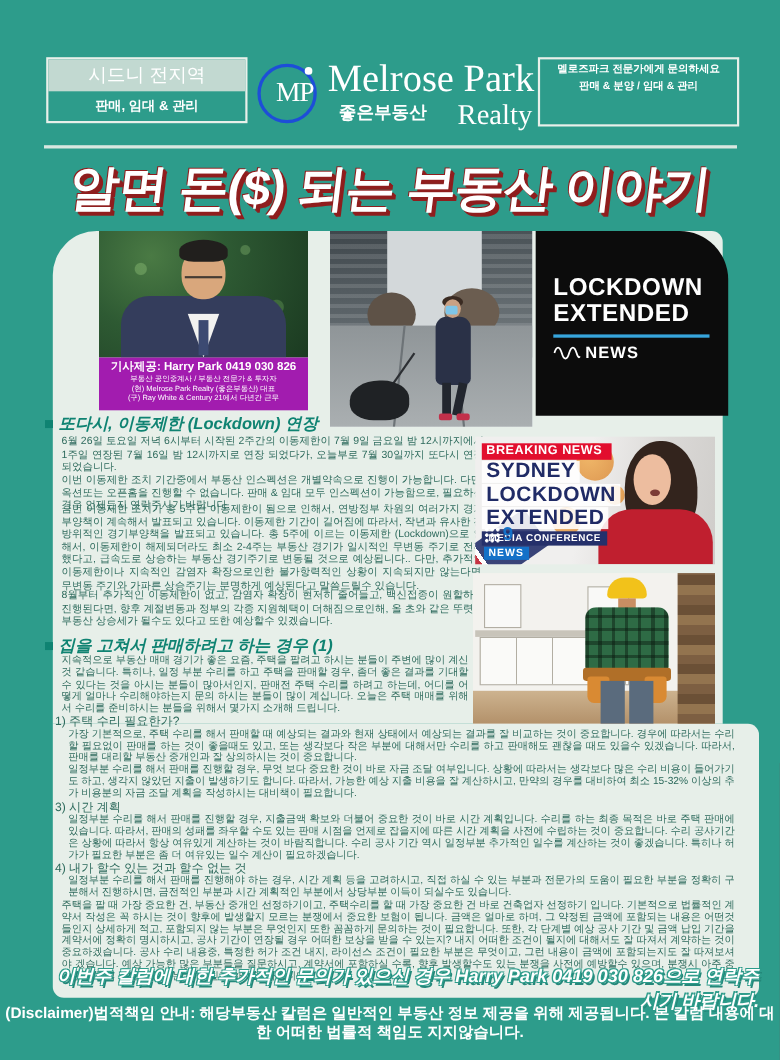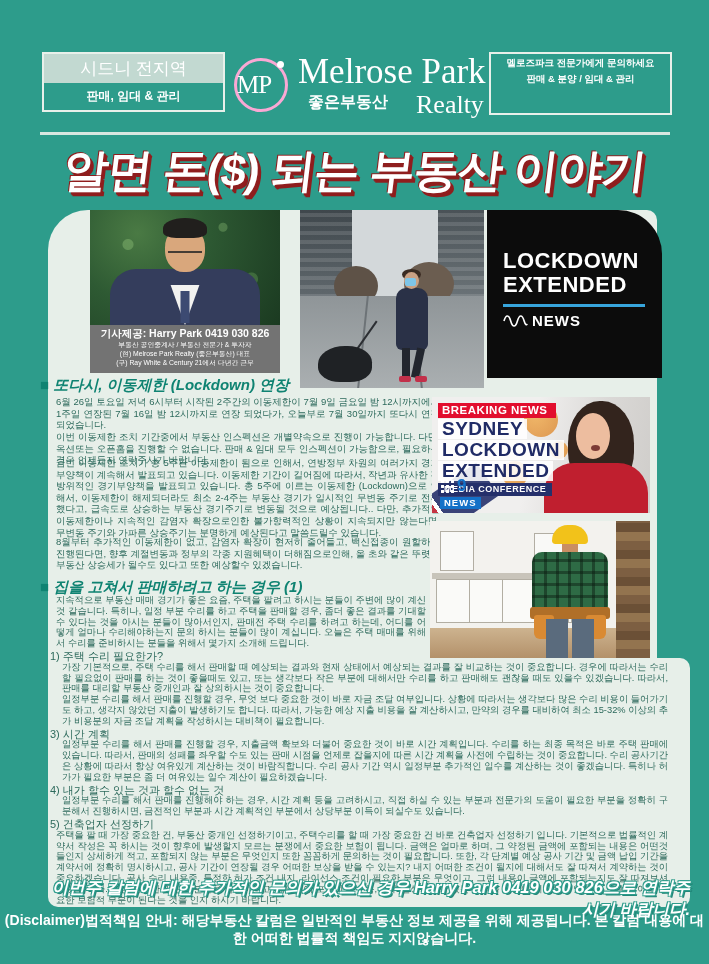--- a/index.html
+++ b/index.html
@@ -10,22 +10,22 @@
   .hbox { position:absolute; border:2px solid #e8f0ea; color:#fff; text-align:center; }
   .hbox-left  { left:42px;  top:52px; width:183px; height:60px; }
   .hbox-right { left:489px; top:52px; width:183px; height:63px; }
   .hbox-top { background:#c2d9d1; font-weight:normal; }
   .hbox-left .hbox-top { font-size:17px; line-height:29px; height:29px; }
   .hbox-left .hbox-bot { font-size:12px; font-weight:bold; line-height:27px; }
   .hbox-right .hbox-top { font-size:15px; line-height:25px; height:25px; }
   .hbox-right .hbox-bot { font-size:9.5px; font-weight:bold; line-height:16px; padding-top:1px; }
 
   .logo { position:absolute; left:234px; top:50px; width:250px; height:70px; color:#fff; }
-  .logo-circle { position:absolute; left:0; top:8px; width:54px; height:54px; border:3px solid #f9a8d4; border-radius:50%;
-                 font-family:"Liberation Serif", serif; font-size:25px; text-align:left; line-height:48px; letter-spacing:-1px; }
+  .logo-circle { position:absolute; left:0; top:8px; width:54px; height:54px; border:3px solid #1d4ed8; border-radius:50%;
+                 font-family:"Liberation Serif", serif; font-size:25px; text-align:right; line-height:48px; letter-spacing:-1px; }
   .orbit-dot { position:absolute; left:40px; top:0; width:7px; height:7px; background:#fff; border-radius:50%; }
   .logo-name { position:absolute; left:64px; top:2px; width:186px; font-family:"Liberation Serif", serif; font-size:35px; white-space:nowrap; }
   .logo-kr { position:absolute; left:74px; top:42px; font-size:16px; font-weight:bold; }
   .logo-realty { position:absolute; left:182px; top:40px; font-family:"Liberation Serif", serif; font-size:26px; }
 
   .header-rule { position:absolute; left:40px; top:132px; width:630px; height:3px; background:#d8e7e0; }
 
   
   .banner { position:absolute; left:0; top:141px; width:709px; text-align:center;
             font-size:45px; font-weight:900; color:#fff; transform:skewX(-7deg); letter-spacing:-1px;
@@ -45,21 +45,21 @@
                        radial-gradient(circle at 40% 75%, rgba(90,140,80,.4) 0 5px, transparent 6px); }
   .suit { position:absolute; left:50%; bottom:0; transform:translateX(-50%); width:150px; height:56px; background:#343d5c; border-radius:26px 26px 0 0; }
   .shirt { position:absolute; left:50%; bottom:0; transform:translateX(-50%); width:36px; height:40px; background:#f2f2f0;
            clip-path:polygon(10% 0, 90% 0, 50% 100%); }
   .tie { position:absolute; left:50%; bottom:2px; transform:translateX(-50%); width:9px; height:32px; background:#3c4a72; }
   .face { position:absolute; left:50%; top:16px; transform:translateX(-50%); width:40px; height:46px; background:#d9a77c; border-radius:46%; }
   .hair { position:absolute; left:50%; top:8px; transform:translateX(-50%); width:44px; height:20px; background:#211f1d; border-radius:50% 50% 30% 30%; }
   .glasses { position:absolute; left:50%; top:34px; transform:translateX(-50%); width:34px; height:9px;
              border-bottom:2px solid #453c34; }
 
-  .harry-caption { position:absolute; left:90px; top:325px; width:190px; height:48px; background:#737373; color:#fff; text-align:center; padding-top:2px; }
+  .harry-caption { position:absolute; left:90px; top:325px; width:190px; height:48px; background:#a21caf; color:#fff; text-align:center; padding-top:2px; }
   .caption-title { font-size:10.5px; font-weight:bold; line-height:13px; }
   .caption-line { font-size:6.8px; line-height:9px; }
 
   .street-photo { position:absolute; left:300px; top:210px; width:184px; height:178px; overflow:hidden; background:#d3d8da; }
   .bldg { position:absolute; top:0; height:115px; }
   .bldg.l { left:0; width:52px; background:linear-gradient(#3f474c,#6a7277); }
   .bldg.r { right:0; width:46px; background:linear-gradient(#4a5257,#757d81); }
   .bldg::after { content:""; position:absolute; inset:0; background:repeating-linear-gradient(0deg, rgba(255,255,255,.12) 0 4px, transparent 4px 9px); }
   .tree { position:absolute; border-radius:50%; }
   .tree.t1 { left:34px; top:56px; width:44px; height:40px; background:#5e5247; }
@@ -286,20 +286,19 @@
   <div class="article2">
     <div class="a2-spacer"></div>
     <div>지속적으로 부동산 매매 경기가 좋은 요즘, 주택을 팔려고 하시는 분들이 주변에 많이 계신 것 같습니다. 특히나, 일정 부분 수리를 하고 주택을 판매할 경우, 좀더 좋은 결과를 기대할 수 있다는 것을 아시는 분들이 많아서인지, 판매전 주택 수리를 하려고 하는데, 어디를 어떻게 얼마나 수리해야하는지 문의 하시는 분들이 많이 계십니다. 오늘은 주택 매매를 위해서 수리를 준비하시는 분들을 위해서 몇가지 소개해 드립니다.</div>
     <div class="item-title">1) 주택 수리 필요한가?</div>
     <div class="item-body">가장 기본적으로, 주택 수리를 해서 판매할 때 예상되는 결과와 현재 상태에서 예상되는 결과를 잘 비교하는 것이 중요합니다. 경우에 따라서는 수리할 필요없이 판매를 하는 것이 좋을때도 있고, 또는 생각보다 작은 부분에 대해서만 수리를 하고 판매해도 괜찮을 때도 있을수 있겠습니다. 따라서, 판매를 대리할 부동산 중개인과 잘 상의하시는 것이 중요합니다.</div>
     <div class="item-body">일정부분 수리를 해서 판매를 진행할 경우, 무엇 보다 중요한 것이 바로 자금 조달 여부입니다. 상황에 따라서는 생각보다 많은 수리 비용이 들어가기도 하고, 생각지 않았던 지출이 발생하기도 합니다. 따라서, 가능한 예상 지출 비용을 잘 계산하시고, 만약의 경우를 대비하여 최소 15-32% 이상의 추가 비용분의 자금 조달 계획을 작성하시는 대비책이 필요합니다.</div>
     <div class="item-title">3) 시간 계획</div>
     <div class="item-body">일정부분 수리를 해서 판매를 진행할 경우, 지출금액 확보와 더불어 중요한 것이 바로 시간 계획입니다. 수리를 하는 최종 목적은 바로 주택 판매에 있습니다. 따라서, 판매의 성패를 좌우할 수도 있는 판매 시점을 언제로 잡을지에 따른 시간 계획을 사전에 수립하는 것이 중요합니다. 수리 공사기간은 상황에 따라서 항상 여유있게 계산하는 것이 바람직합니다. 수리 공사 기간 역시 일정부분 추가적인 일수를 계산하는 것이 좋겠습니다. 특히나 허가가 필요한 부분은 좀 더 여유있는 일수 계산이 필요하겠습니다.</div>
     <div class="item-title">4) 내가 할수 있는 것과 할수 없는 것</div>
     <div class="item-body">일정부분 수리를 해서 판매를 진행해야 하는 경우, 시간 계획 등을 고려하시고, 직접 하실 수 있는 부분과 전문가의 도움이 필요한 부분을 정확히 구분해서 진행하시면, 금전적인 부분과 시간 계획적인 부분에서 상당부분 이득이 되실수도 있습니다.</div>
-    <div class="item-title">5) 건축업자 선정하기</div>
     <div class="item-body noindent">주택을 팔 때 가장 중요한 건, 부동산 중개인 선정하기이고, 주택수리를 할 때 가장 중요한 건 바로 건축업자 선정하기 입니다. 기본적으로 법률적인 계약서 작성은 꼭 하시는 것이 향후에 발생할지 모르는 분쟁에서 중요한 보험이 됩니다. 금액은 얼마로 하며, 그 약정된 금액에 포함되는 내용은 어떤것들인지 상세하게 적고, 포함되지 않는 부분은 무엇인지 또한 꼼꼼하게 문의하는 것이 필요합니다. 또한, 각 단계별 예상 공사 기간 및 금액 납입 기간을 계약서에 정확히 명시하시고, 공사 기간이 연장될 경우 어떠한 보상을 받을 수 있는지? 내지 어떠한 조건이 될지에 대해서도 잘 따져서 계약하는 것이 중요하겠습니다. 공사 수리 내용중, 특정한 허가 조건 내지, 라이선스 조건이 필요한 부분은 무엇이고, 그런 내용이 금액에 포함되는지도 잘 따져보셔야 겠습니다. 예상 가능한 많은 부분들을 질문하시고, 계약서에 포함하실 수록, 향후 발생할수도 있는 분쟁을 사전에 예방할수 있으며, 분쟁시 아주 중요한 보험적 부분이 된다는 것을 인지 하시기 바랍니다.</div>
   </div>
 
   <div class="cta">이번주 칼럼에 대한 추가적인 문의가 있으신 경우 Harry Park 0419 030 826으로 연락주시기 바랍니다.</div>
   <div class="disclaimer">(Disclaimer)법적책임 안내: 해당부동산 칼럼은 일반적인 부동산 정보 제공을 위해 제공됩니다. 본 칼럼 내용에 대한 어떠한 법률적 책임도 지지않습니다.</div>
 
 </div>
 
 </body></html>

